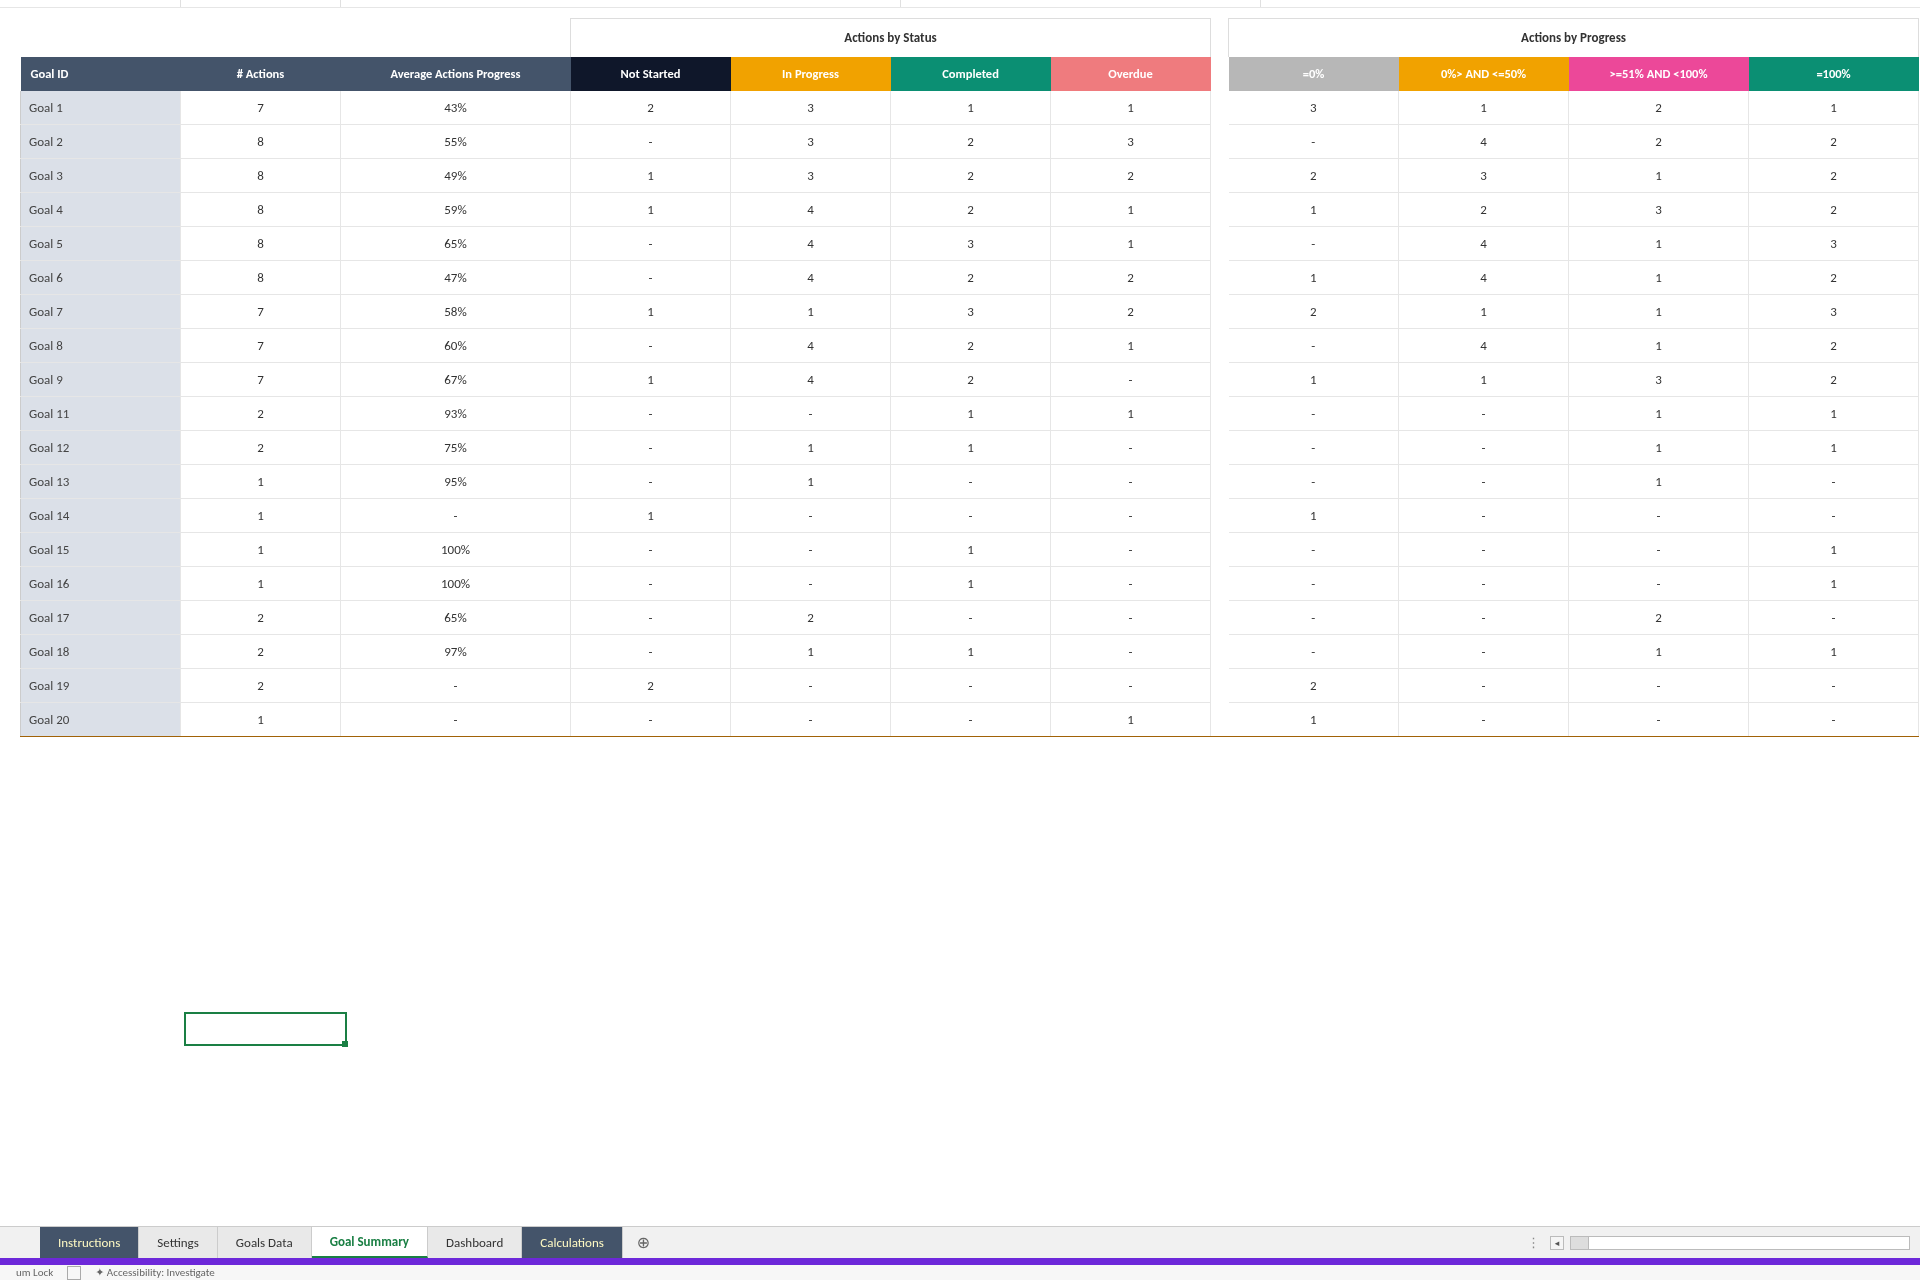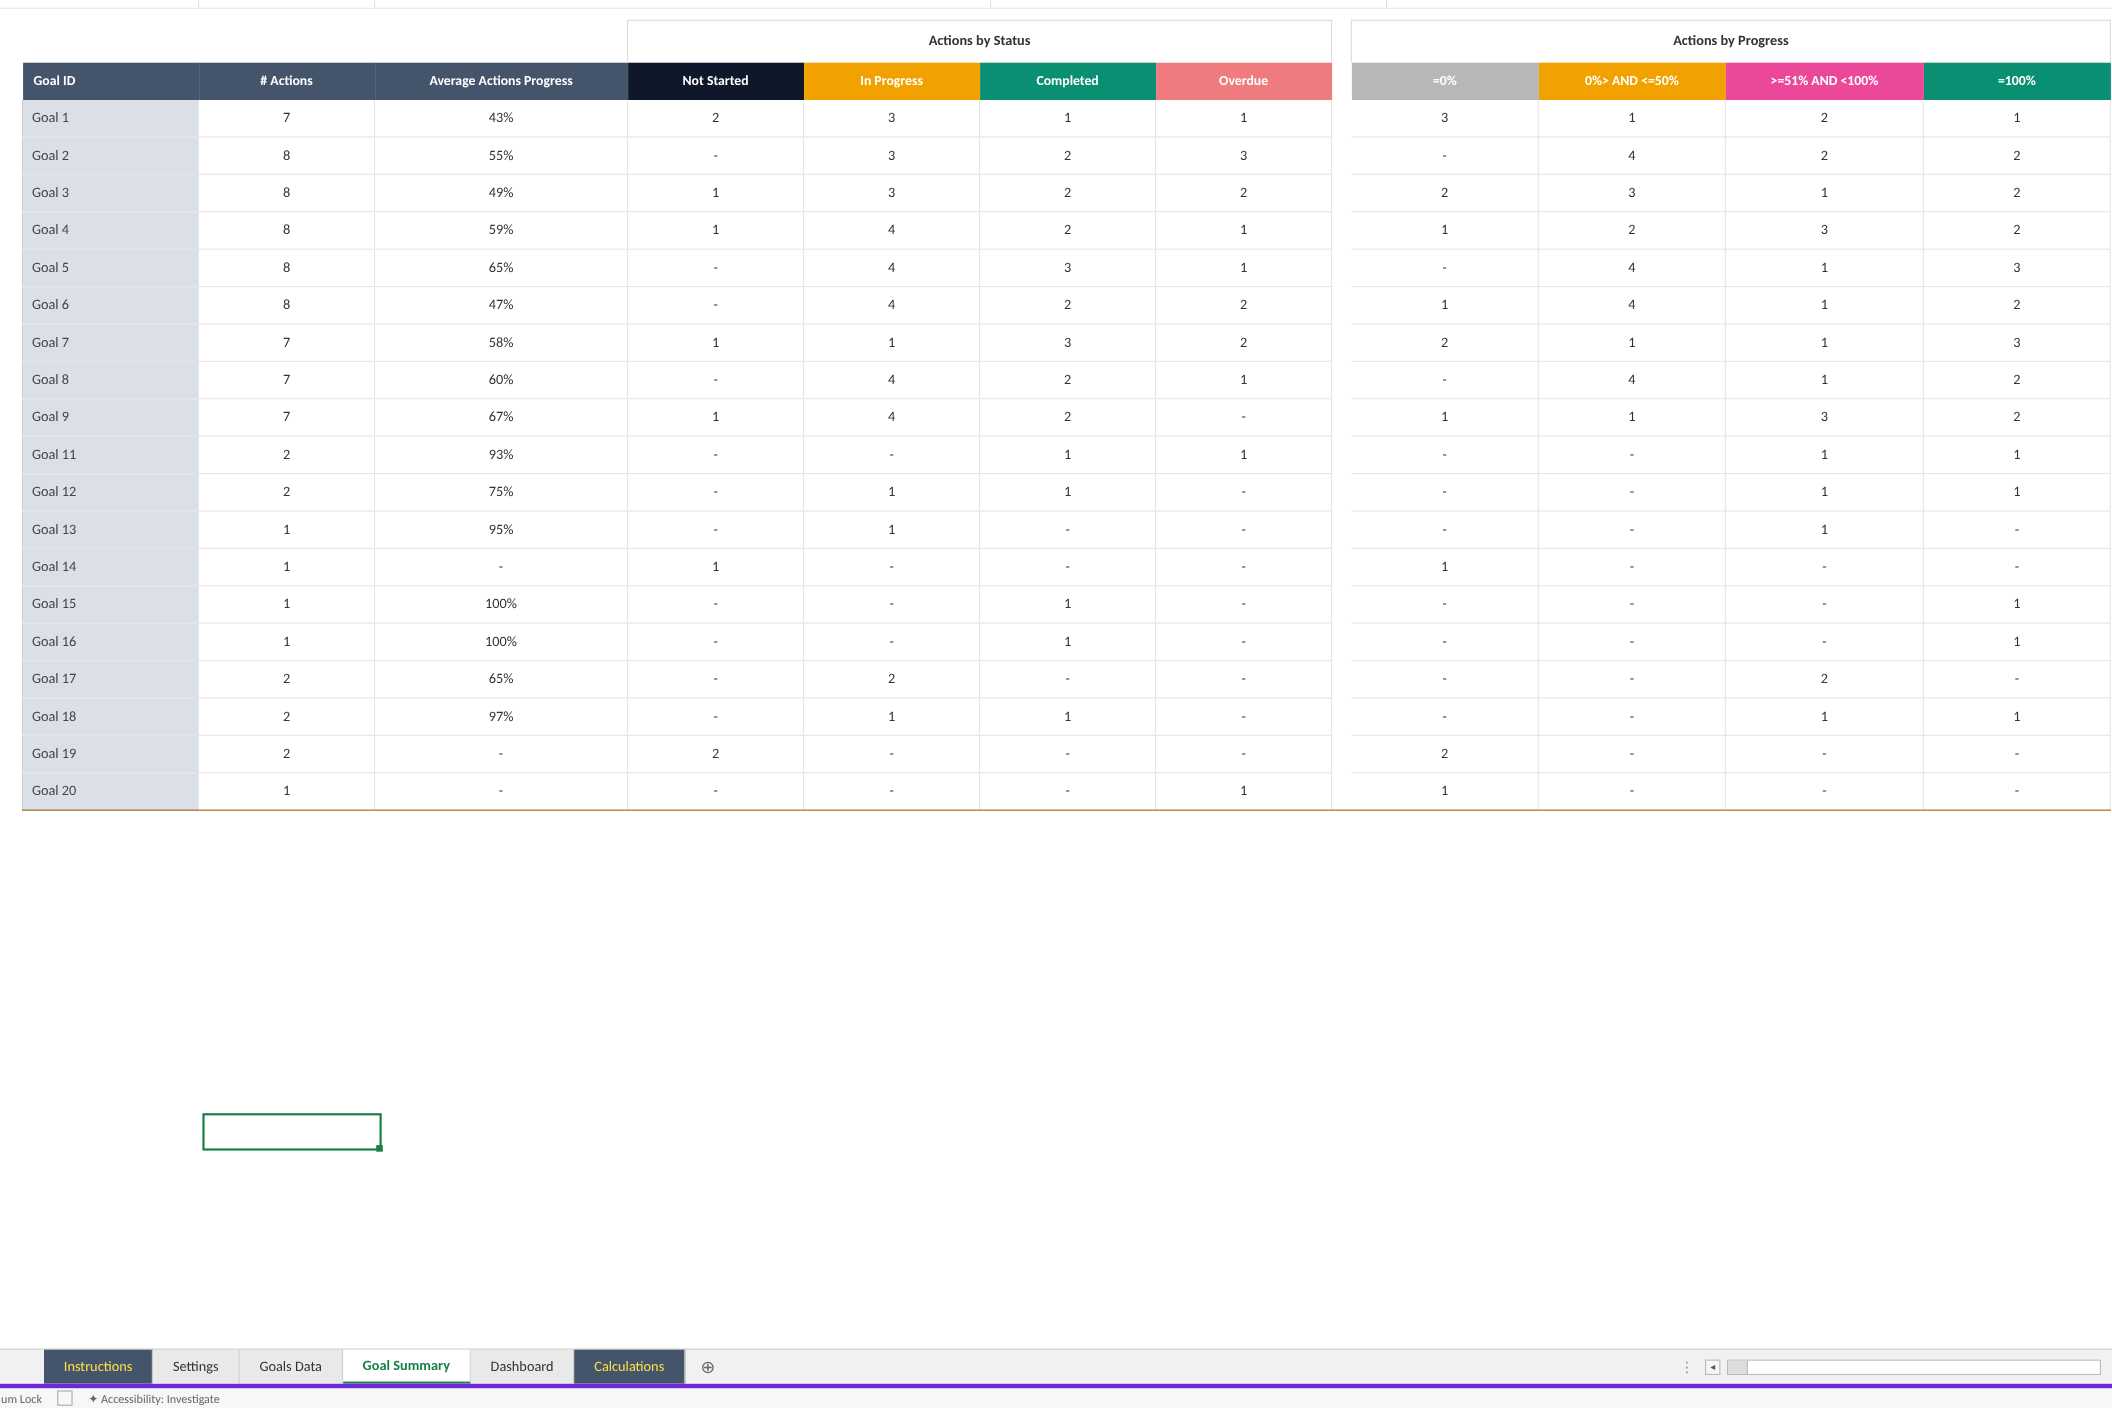--- a/index.html
+++ b/index.html
@@ -48,32 +48,32 @@
   tbody td.gap { background: transparent; border: none; }
   tbody tr:last-child td { border-bottom: 1px solid #a16207; }
 
   
   .active-cell { position:absolute; top:1012px; left:184px; width:163px; height:34px; border:2px solid #1a7f44; background:#fff; }
   .active-cell::after { content:""; position:absolute; right:-3px; bottom:-3px; width:6px; height:6px; background:#1a7f44; }
 
   
   .tabbar { position:absolute; left:0; right:0; bottom:22px; height:32px; background:#f1f1f1; border-top:1px solid #ccc; display:flex; align-items:stretch; padding-left:40px;}
   .tab { display:flex; align-items:center; padding:0 18px; font-size:13px; border-right:1px solid #ccc; cursor:pointer; user-select:none; background:#e9e9e9; color:#333;}
-  .tab.dark { background:#44546a; color:#fde047; }
+  .tab.dark { background:#44546a; color:#fef9c3; }
   .tab.active { background:#fff; color:#1a7f44; font-weight:700; border-bottom:2px solid #1a7f44; }
   .tab.addtab { background:transparent; border:none; color:#666; font-size:16px; padding:0 14px;}
   .tabbar .spacer { flex:1; }
   .tabbar .scroll-ctl { display:flex; align-items:center; gap:6px; padding-right:10px; }
   .tabbar .scroll-ctl .bar { width:340px; height:14px; border:1px solid #bbb; background:#fff; position:relative;}
   .tabbar .scroll-ctl .bar .thumb { position:absolute; left:0; top:0; bottom:0; width:18px; background:#ddd; border-right:1px solid #bbb;}
   .tabbar .scroll-ctl .arrow { width:14px; height:14px; border:1px solid #bbb; background:#f5f5f5; font-size:9px; line-height:12px; text-align:center; color:#555;}
   .tabbar .dots { color:#888; padding:0 10px; display:flex; align-items:center;}
   
   
-  .statusbar { position:absolute; left:0; right:0; bottom:0; height:22px; background:#f7f7f7; border-top:4px solid #6d28d9; display:flex; align-items:center; font-size:11px; color:#666; padding:0 1px; gap:14px;}
+  .statusbar { position:absolute; left:0; right:0; bottom:0; height:22px; background:#f7f7f7; border-top:7px solid #6d28d9; display:flex; align-items:center; font-size:11px; color:#666; padding:0 16px; gap:14px;}
   .statusbar .ic { width:14px; height:14px; display:inline-block; border:1px solid #aaa; }
   
   
   .top-grid { position:absolute; top:0; left:0; right:0; height:8px; border-bottom:1px solid #e6e6e6;}
   .top-grid .seg { position:absolute; top:0; bottom:0; border-left:1px solid #e0e0e0;}
   .top-grid .seg.s1{left:180px;} .top-grid .seg.s2{left:340px;}
   .top-grid .seg.s3{left:900px;} .top-grid .seg.s4{left:1260px;}
 </style>
 </head>
 <body>

